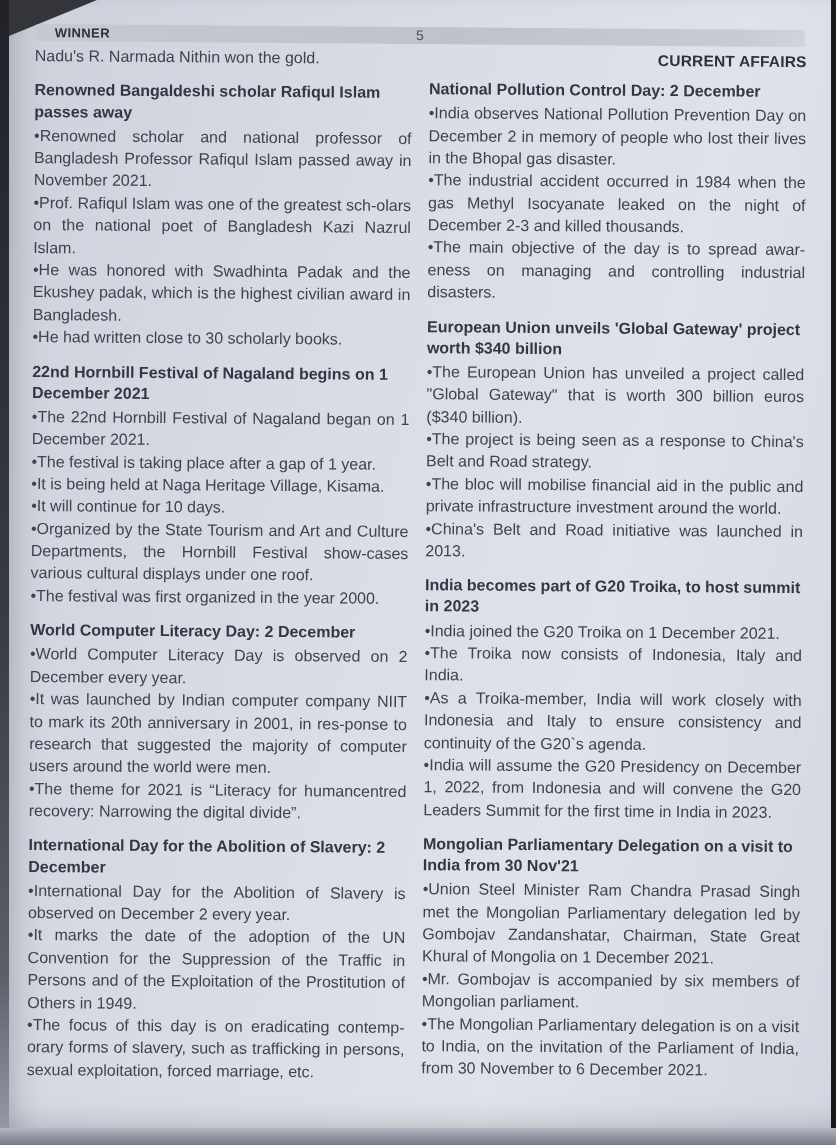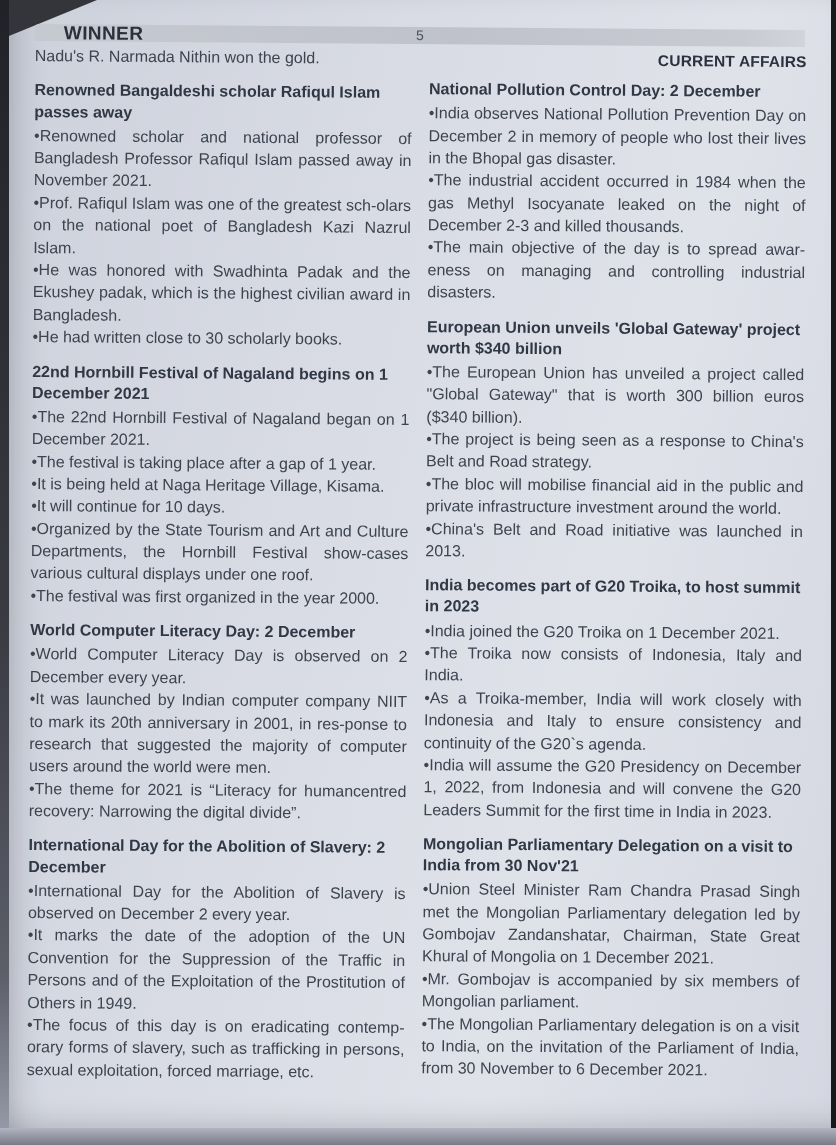--- a/index.html
+++ b/index.html
@@ -36,21 +36,21 @@
     transform:rotate(.45deg);
     transform-origin:18px 20px;
     color:#3d4450;
   }
   .header-bar{
     position:relative;height:17px;margin:3px 2px 0 0;
     background:linear-gradient(to right,#c7c9d1,#bfc2cb 55%,#c9cbd3 92%,#d2d4dc);
   }
   .winner{
     position:absolute;left:20px;top:0;line-height:17px;
-    font-weight:700;font-size:19px;letter-spacing:.4px;color:#2a303c;margin-left:9px;
+    font-weight:700;font-size:13px;letter-spacing:.4px;color:#2a303c;
   }
   .page-num{
     position:absolute;left:0;right:0;top:0;text-align:center;
     line-height:17px;font-size:14px;color:#4a515e;
   }
   .columns{display:flex;gap:17px;margin-top:4px;}
   .column{flex:1 1 0;min-width:0;}
   .brand{
     font-weight:700;font-size:15.5px;letter-spacing:.2px;color:#2b313d;
     text-align:right;line-height:21px;margin:0 0 -3px 0;

